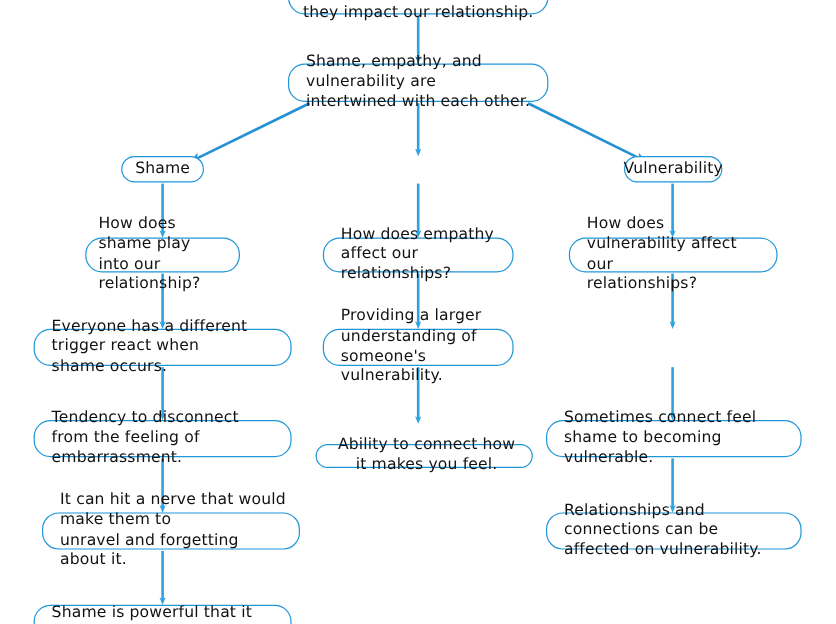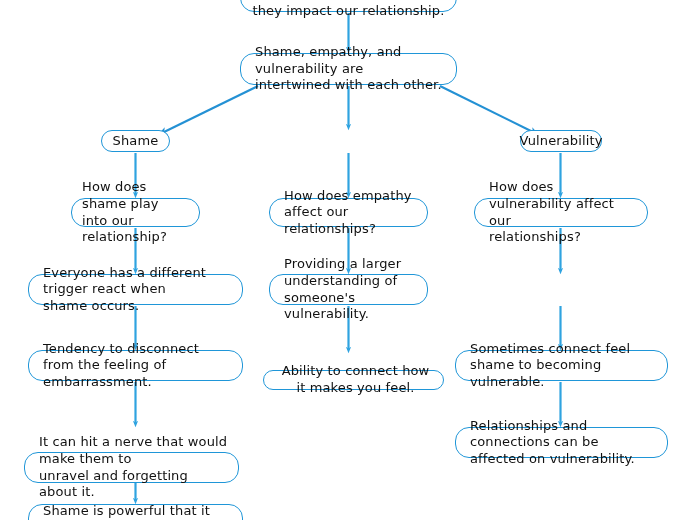--- a/index.html
+++ b/index.html
@@ -151,21 +151,21 @@
 
   <div class="node" style="left:263px; top:370px; width:181px; height:20px; border-radius:10px;text-align:center;">
     <span class="node-label">Ability to connect how it makes you feel.</span>
   </div>
 
   <div class="node" style="left:455px; top:350px; width:213px; height:31px;">
     <span class="node-label">Sometimes connect feel shame to becoming
 vulnerable.</span>
   </div>
 
-  <div class="node" style="left:24px; top:427px; width:215px; height:31px;margin-top:25px;">
+  <div class="node" style="left:35px; top:427px; width:215px; height:31px;">
     <span class="node-label">It can hit a nerve that would make them to
 unravel and forgetting about it.</span>
   </div>
 
   <div class="node" style="left:455px; top:427px; width:213px; height:31px;">
     <span class="node-label">Relationships and connections can be
 affected on vulnerability.</span>
   </div>
 
   <div class="node" style="left:28px; top:504px; width:215px; height:31px;">

